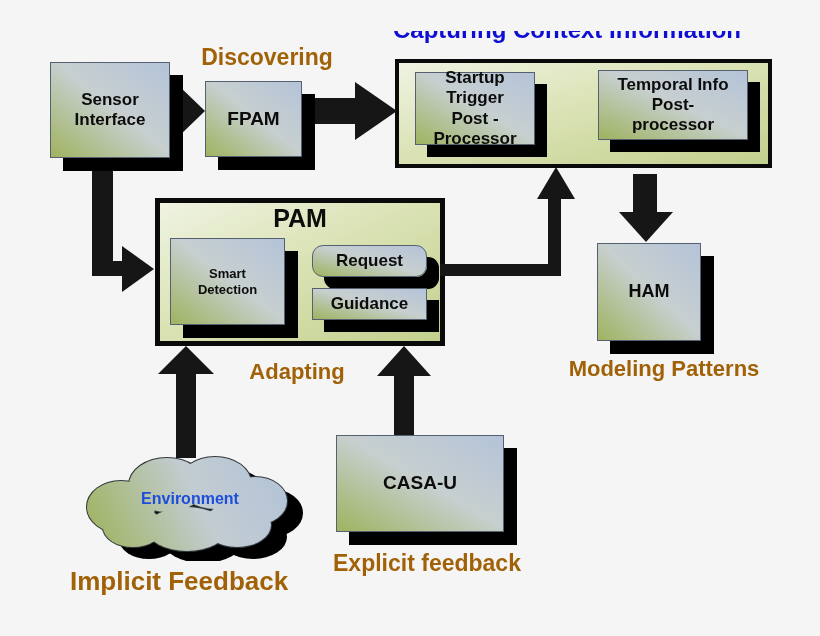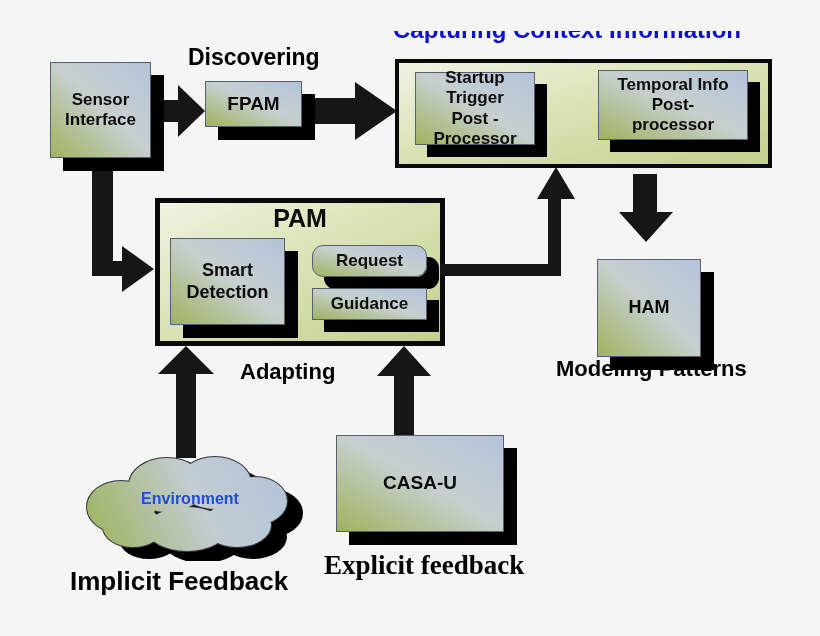--- a/index.html
+++ b/index.html
@@ -20,51 +20,51 @@
     white-space:pre-line;line-height:1.18;
   }
   
   .group{
     position:absolute;box-sizing:border-box;
     border:5px solid #0a0a0a;
     background:linear-gradient(to bottom right,#eff3e2 0%,#dbe3b6 45%,#c2d08d 100%);
   }
   
   .blabel{
-    position:absolute;color:#000000;font-weight:bold;
-    text-align:left;white-space:nowrap;
+    position:absolute;color:#a16207;font-weight:bold;
+    text-align:center;white-space:nowrap;
   }
   
   .clipwrap{position:absolute;overflow:hidden;}
   .clipwrap span{display:block;white-space:nowrap;}
   
   .shaft{position:absolute;background:#161616;}
   .ah{position:absolute;width:0;height:0;}
 
   
-  .sensor{left:50px;top:62px;width:101px;height:96px;font-size:17px;}
-  .fpam{left:205px;top:81px;width:97px;height:46px;font-size:19px;}
+  .sensor{left:50px;top:62px;width:120px;height:96px;font-size:17px;}
+  .fpam{left:205px;top:81px;width:97px;height:76px;font-size:19px;}
   .grp-capture{left:395px;top:59px;width:377px;height:109px;border-width:4px;}
   .startup{left:415px;top:72px;width:120px;height:73px;font-size:17px;box-shadow:12px 12px 0 0 #000;}
   .temporal{left:598px;top:70px;width:150px;height:70px;font-size:17px;box-shadow:12px 12px 0 0 #000;}
   .grp-pam{left:155px;top:198px;width:290px;height:148px;}
   .pam-title{position:absolute;left:155px;top:204px;width:290px;text-align:center;
              font-size:25px;font-weight:bold;color:#0c0c0c;}
-  .smart{left:170px;top:238px;width:115px;height:87px;font-size:18px;}
+  .smart{left:170px;top:238px;width:115px;height:87px;font-size:13px;}
   .request{left:312px;top:245px;width:115px;height:32px;font-size:17px;box-shadow:12px 12px 0 0 #000;border-radius:11px;}
   .guidance{left:312px;top:288px;width:115px;height:32px;font-size:17px;box-shadow:12px 12px 0 0 #000;}
-  .ham{left:597px;top:243px;width:104px;height:98px;font-size:18px;margin-top:16px;}
+  .ham{left:597px;top:243px;width:104px;height:98px;font-size:18px;}
   .casa{left:336px;top:435px;width:168px;height:97px;font-size:19px;}
 
   
   .lbl-discovering{left:188px;top:44px;width:158px;font-size:23px;}
   .lbl-adapting{left:240px;top:359px;width:114px;font-size:22px;}
   .lbl-modeling{left:556px;top:356px;width:216px;font-size:22px;}
   .lbl-implicit{left:70px;top:566px;width:216px;font-size:26px;}
-  .lbl-explicit{left:324px;top:550px;width:206px;font-size:27px;font-family:Liberation Serif, serif;}
+  .lbl-explicit{left:324px;top:550px;width:206px;font-size:23px;}
   .lbl-capturing{left:393px;top:31px;width:362px;height:16px;}
   .lbl-capturing span{font-size:24px;font-weight:bold;color:#0d0dd3;
                       line-height:32px;margin-top:-17px;}
 
   
   .a1-shaft{left:156px;top:100px;width:26px;height:22px;}
   .a1-head{left:178px;top:85px;border-top:26px solid transparent;border-bottom:26px solid transparent;border-left:27px solid #161616;}
   .a2-shaft{left:300px;top:98px;width:58px;height:26px;}
   .a2-head{left:355px;top:82px;border-top:29px solid transparent;border-bottom:29px solid transparent;border-left:42px solid #161616;}
   .a3-vshaft{left:92px;top:166px;width:21px;height:103px;}

